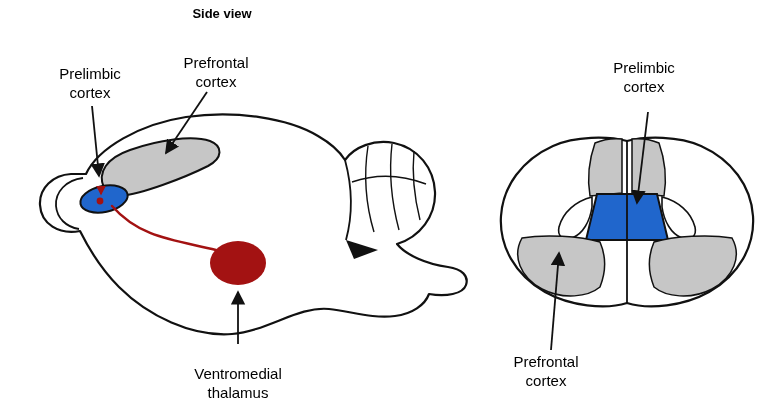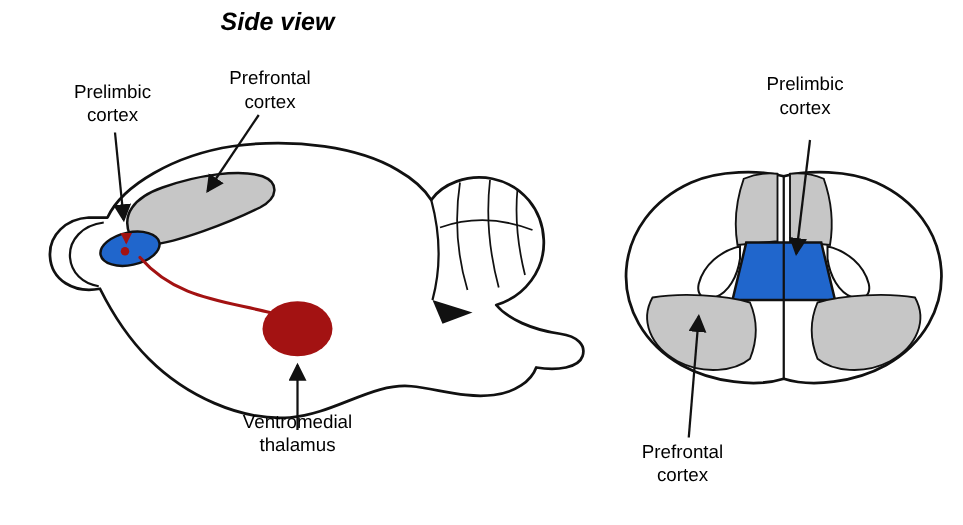--- a/index.html
+++ b/index.html
@@ -5,21 +5,21 @@
   html,body{margin:0;padding:0;background:#ffffff;}
   .stage{
     position:relative;width:770px;height:420px;background:#ffffff;
     font-family:"Liberation Sans",sans-serif;color:#000;overflow:hidden;
   }
   .stage svg{position:absolute;left:0;top:0;}
   .lbl{
     position:absolute;text-align:center;font-size:15px;line-height:1.28;
     color:#000;pointer-events:none;
   }
-  .title{font-weight:bold;font-size:20px;font-style:italic;}
+  .title{font-weight:bold;font-size:13px;}
 </style>
 </head>
 <body>
 
 <div class="stage">
 
   <svg width="770" height="420" viewBox="0 0 770 420">
     <defs>
       <marker id="ah" markerWidth="9" markerHeight="9" refX="7" refY="4" orient="auto">
         <path d="M0,0 L8,4 L0,8 Z" fill="#111111"></path>
@@ -121,18 +121,18 @@
 
       <line x1="648" y1="112" x2="637" y2="203" stroke="#111111" stroke-width="1.8" marker-end="url(#ah)"></line>
       <line x1="551" y1="350" x2="559" y2="253" stroke="#111111" stroke-width="1.8" marker-end="url(#ah)"></line>
     </g>
   </svg>
 
   <div class="lbl title" style="left:147px;top:6px;width:150px;">Side view</div>
 
   <div class="lbl" style="left:45px;top:64px;width:90px;">Prelimbic cortex</div>
   <div class="lbl" style="left:170px;top:53px;width:92px;">Prefrontal cortex</div>
-  <div class="lbl" style="left:177px;top:328px;width:122px;">Ventromedial thalamus</div>
+  <div class="lbl" style="left:177px;top:364px;width:122px;">Ventromedial thalamus</div>
 
   <div class="lbl" style="left:599px;top:58px;width:90px;">Prelimbic cortex</div>
   <div class="lbl" style="left:501px;top:352px;width:90px;">Prefrontal cortex</div>
 
 </div>
 
 </body></html>

